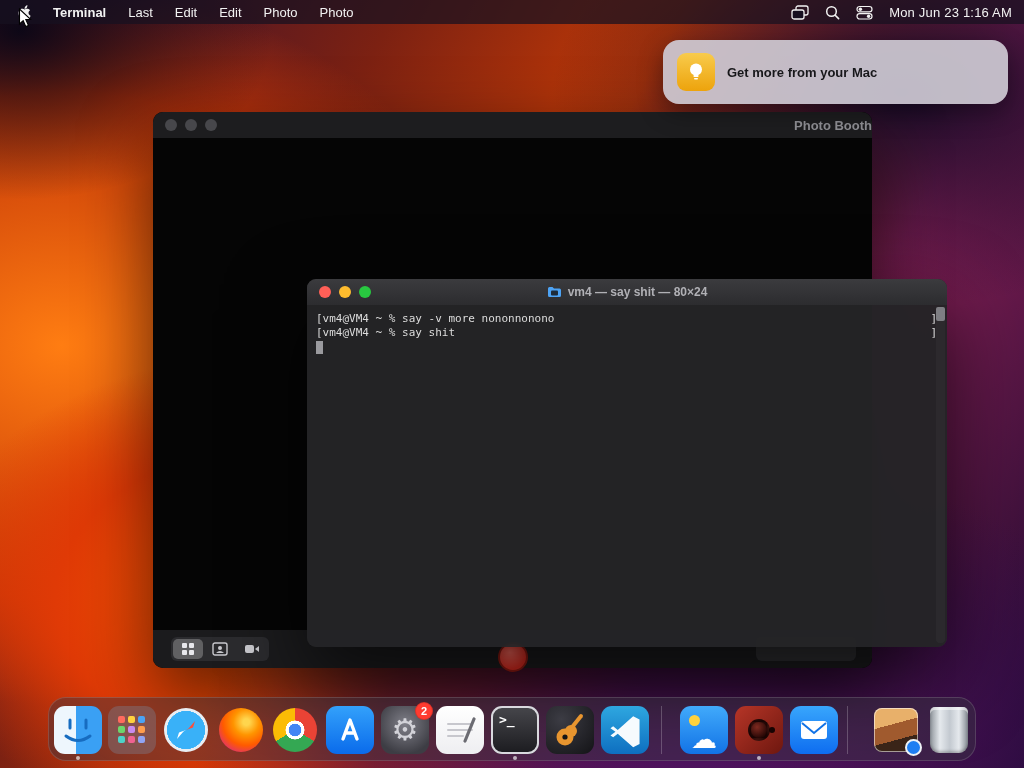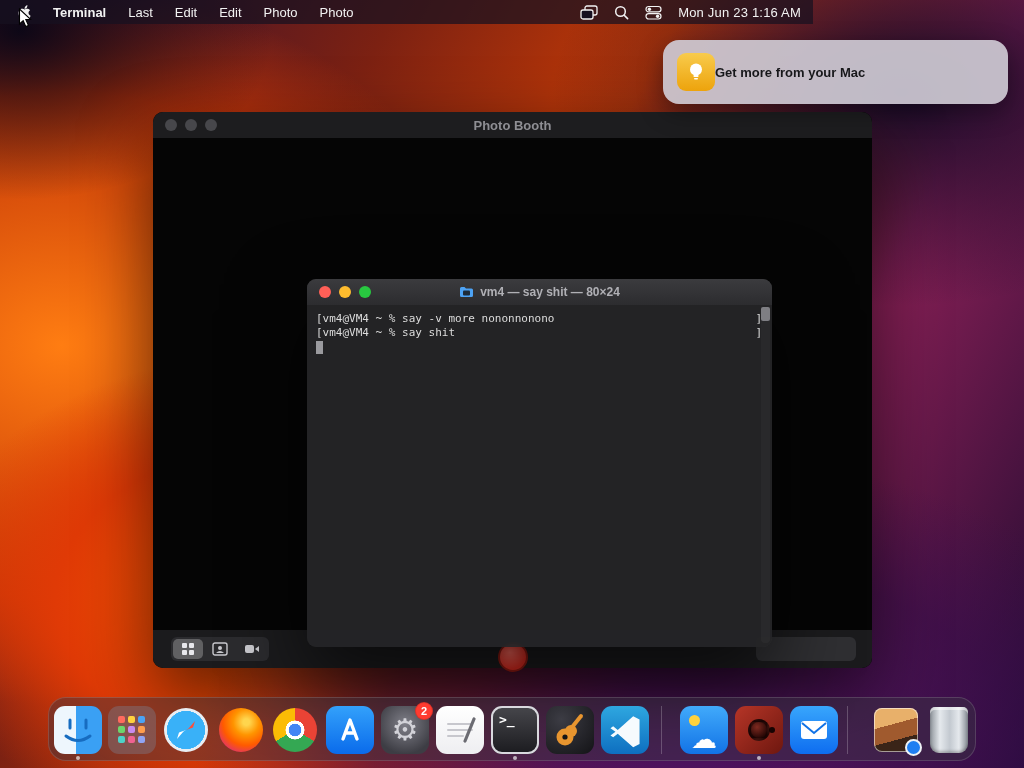--- a/index.html
+++ b/index.html
@@ -11,64 +11,64 @@
     background:
       radial-gradient(ellipse 55% 45% at 88% 12%, rgba(16,10,38,.95), transparent 62%),
       radial-gradient(ellipse 45% 40% at 2% 4%, rgba(8,6,22,.95), transparent 55%),
       radial-gradient(ellipse 70% 55% at 68% 98%, #4e1460 0%, rgba(60,14,80,.6) 45%, transparent 70%),
       radial-gradient(ellipse 50% 45% at 28% 78%, #ff5f00 0%, #e03a06 45%, transparent 72%),
       radial-gradient(ellipse 55% 60% at 6% 45%, #ff7d12 0%, #c23407 55%, transparent 78%),
       linear-gradient(118deg, #2c0e34 0%, #7c2112 28%, #c33a06 48%, #892056 72%, #1d0a30 100%);
   }
 
   
-  .menubar { position:absolute; left:0; top:0; width:813px; height:24px; z-index:30;
+  .menubar { position:absolute; left:0; top:0; width:1024px; height:24px; z-index:30;
     background:rgba(22,16,32,.72); display:flex; align-items:center; color:#f2f2f2;
     font-size:13px; padding:0 12px; }
   .menubar .left { display:flex; align-items:center; gap:2px; }
   .menubar .apple { padding:0 10px 0 6px; display:flex; align-items:center; }
   .menubar .appname { font-weight:700; padding:0 10px; }
   .menubar .menu { padding:0 10px; }
   .menubar .spacer { flex:1; }
   .menubar .right { display:flex; align-items:center; gap:16px; }
   .menubar .clock { font-size:13px; letter-spacing:.2px; }
   .statusicon { display:flex; align-items:center; }
 
   
   .notif { position:absolute; left:663px; top:40px; width:345px; height:64px; z-index:25;
     background:rgba(206,202,212,.92); border-radius:16px; box-shadow:0 8px 24px rgba(0,0,0,.35);
-    display:flex; align-items:center; padding:0 14px; }
+    display:flex; align-items:center; padding:0 14px; gap:12px; }
   .notif-icon { width:38px; height:38px; border-radius:9px; flex:0 0 38px;
     background:linear-gradient(180deg,#f8cb4c,#eda30c); display:flex; align-items:center; justify-content:center; }
   .notif-title { font-size:13px; font-weight:700; color:#17171a; line-height:17px; }
   .notif-body  { font-size:12px; color:#2e2e33; line-height:15px; }
 
   
   .pbwin { position:absolute; left:153px; top:112px; width:719px; height:556px; z-index:5;
     background:#000; border-radius:10px; box-shadow:0 28px 70px rgba(0,0,0,.6); }
   .pb-titlebar { height:26px; background:#1d1d1f; border-radius:10px 10px 0 0;
-    display:flex; align-items:center; justify-content:center; position:relative; }
+    display:flex; align-items:center; justify-content:flex-end; position:relative; }
   .pb-title { color:#8e8e93; font-size:13px; font-weight:700; }
   .lights { position:absolute; left:12px; top:7px; display:flex; gap:8px; }
   .light { width:12px; height:12px; border-radius:50%; }
   .grey { background:#47474b; }
   .pb-content { position:absolute; left:0; top:26px; right:0; bottom:38px; background:#050505; }
   .pb-bar { position:absolute; left:0; bottom:0; width:100%; height:38px; background:#1b1b1d;
     border-radius:0 0 10px 10px; }
   .pb-seg { position:absolute; left:18px; top:7px; height:24px; display:flex; gap:2px;
     background:rgba(118,118,128,.18); border-radius:6px; padding:2px; }
   .pb-seg .segbtn { width:30px; height:20px; border-radius:5px; display:flex; align-items:center; justify-content:center; }
   .pb-seg .sel { background:rgba(255,255,255,.25); }
   .pb-record { position:absolute; left:345px; top:12px; width:30px; height:30px; border-radius:50%;
     background:radial-gradient(circle at 38% 32%, #ff6a5e, #d92b20 70%); border:2px solid #8e1a12; }
   .pb-effects { position:absolute; right:16px; top:7px; width:100px; height:24px; border-radius:6px;
     background:rgba(118,118,128,.22); }
 
   
-  .term { position:absolute; left:307px; top:279px; width:465px; height:368px; z-index:10;
+  .term { position:absolute; left:307px; top:279px; width:640px; height:368px; z-index:10;
     border-radius:9px; background:rgba(36,36,38,.97); box-shadow:0 30px 80px rgba(0,0,0,.65); }
   .term-titlebar { height:26px; border-radius:9px 9px 0 0;
     background:linear-gradient(180deg,#3b3b3e,#2c2c2f); position:relative;
     display:flex; align-items:center; justify-content:center; gap:6px; }
   .red { background:#ff5f57; } .yellow { background:#febc2e; } .green { background:#28c840; }
   .term-title { color:#b0b0b5; font-size:12px; font-weight:700; }
   .term-body { position:absolute; left:0; top:26px; right:0; bottom:0; padding:7px 10px 0 9px;
     font-family:"DejaVu Sans Mono", monospace; font-size:11px; line-height:14px; color:#dcdcdc; }
   .tline { display:flex; justify-content:space-between; white-space:pre; }
   .cursor { display:inline-block; width:7px; height:13px; background:#9a9a9e; margin-top:1px; }

